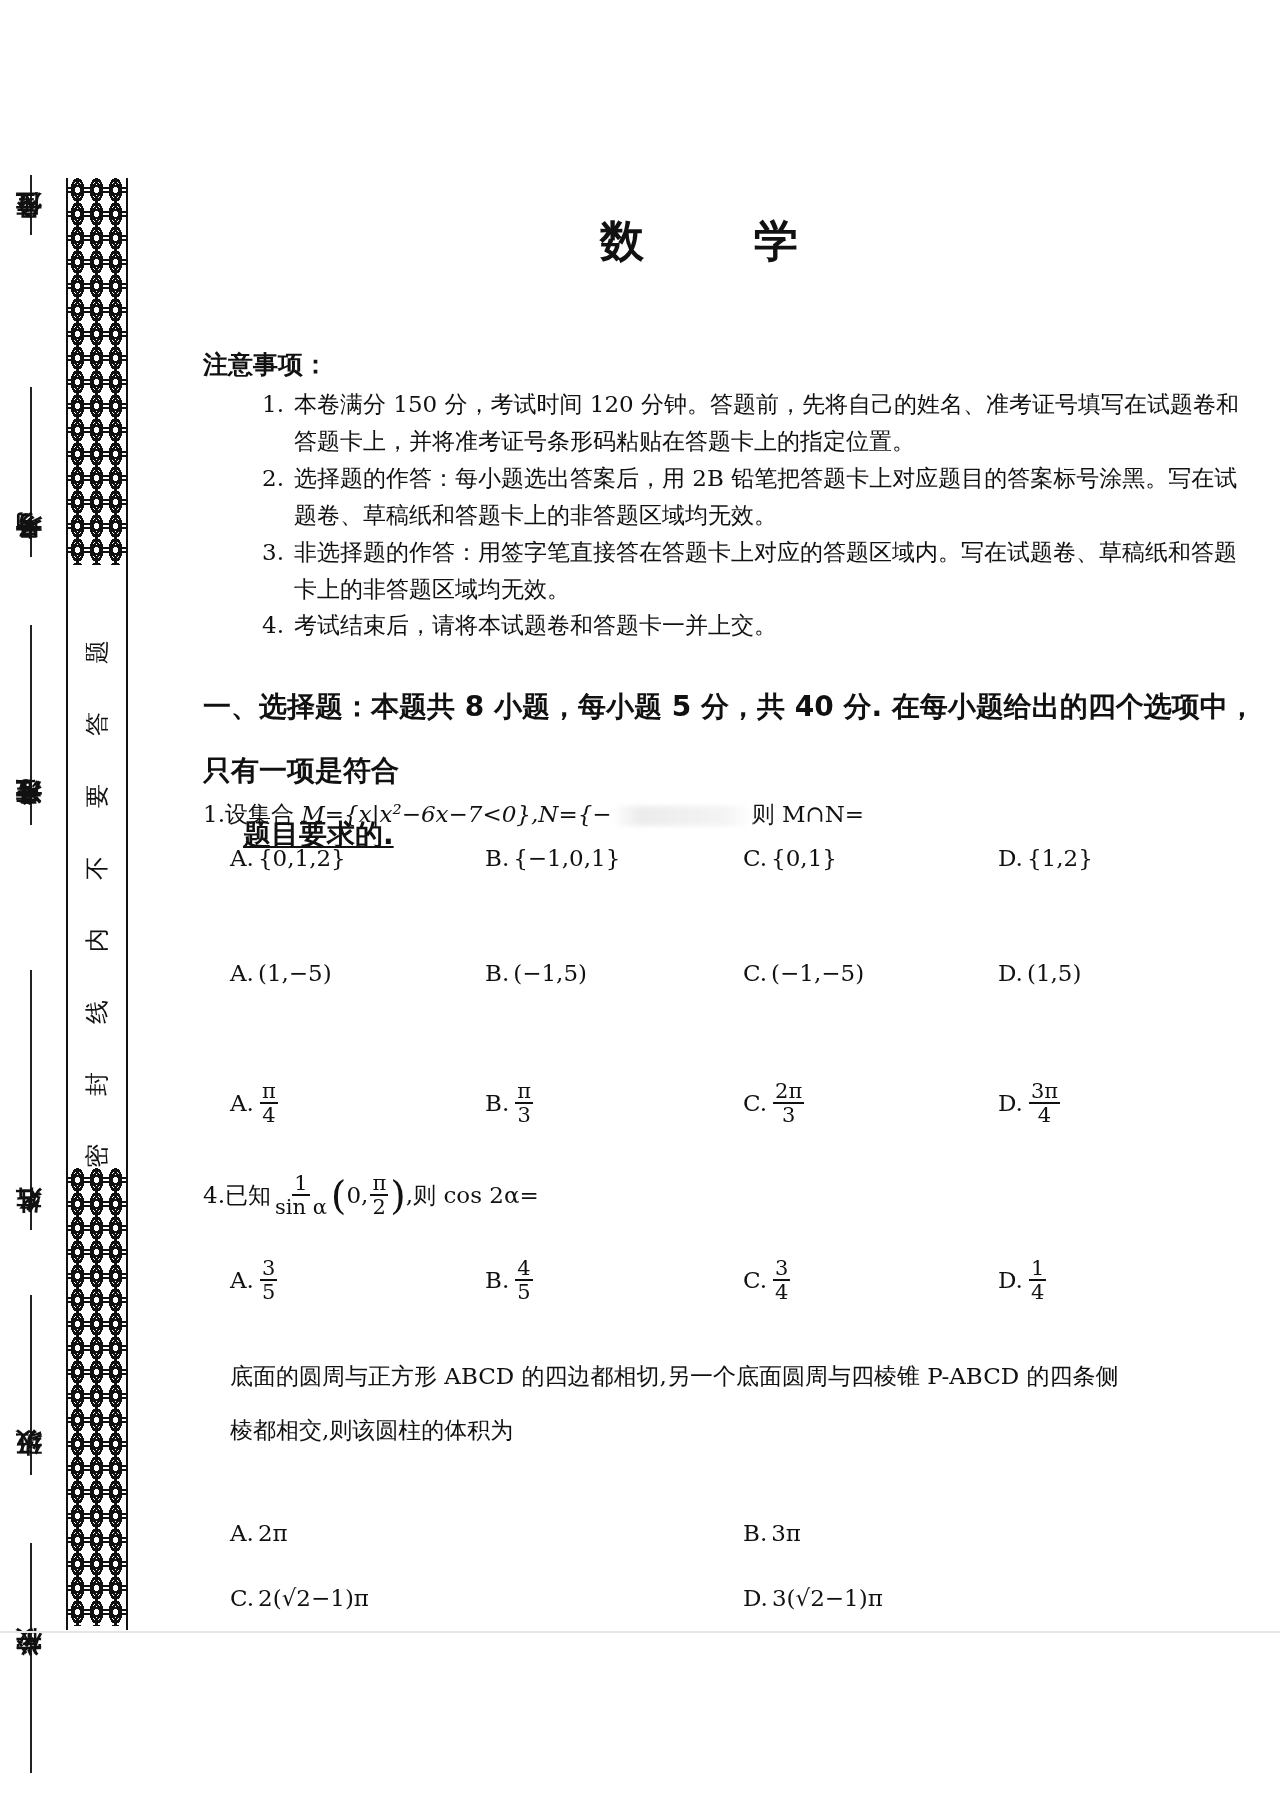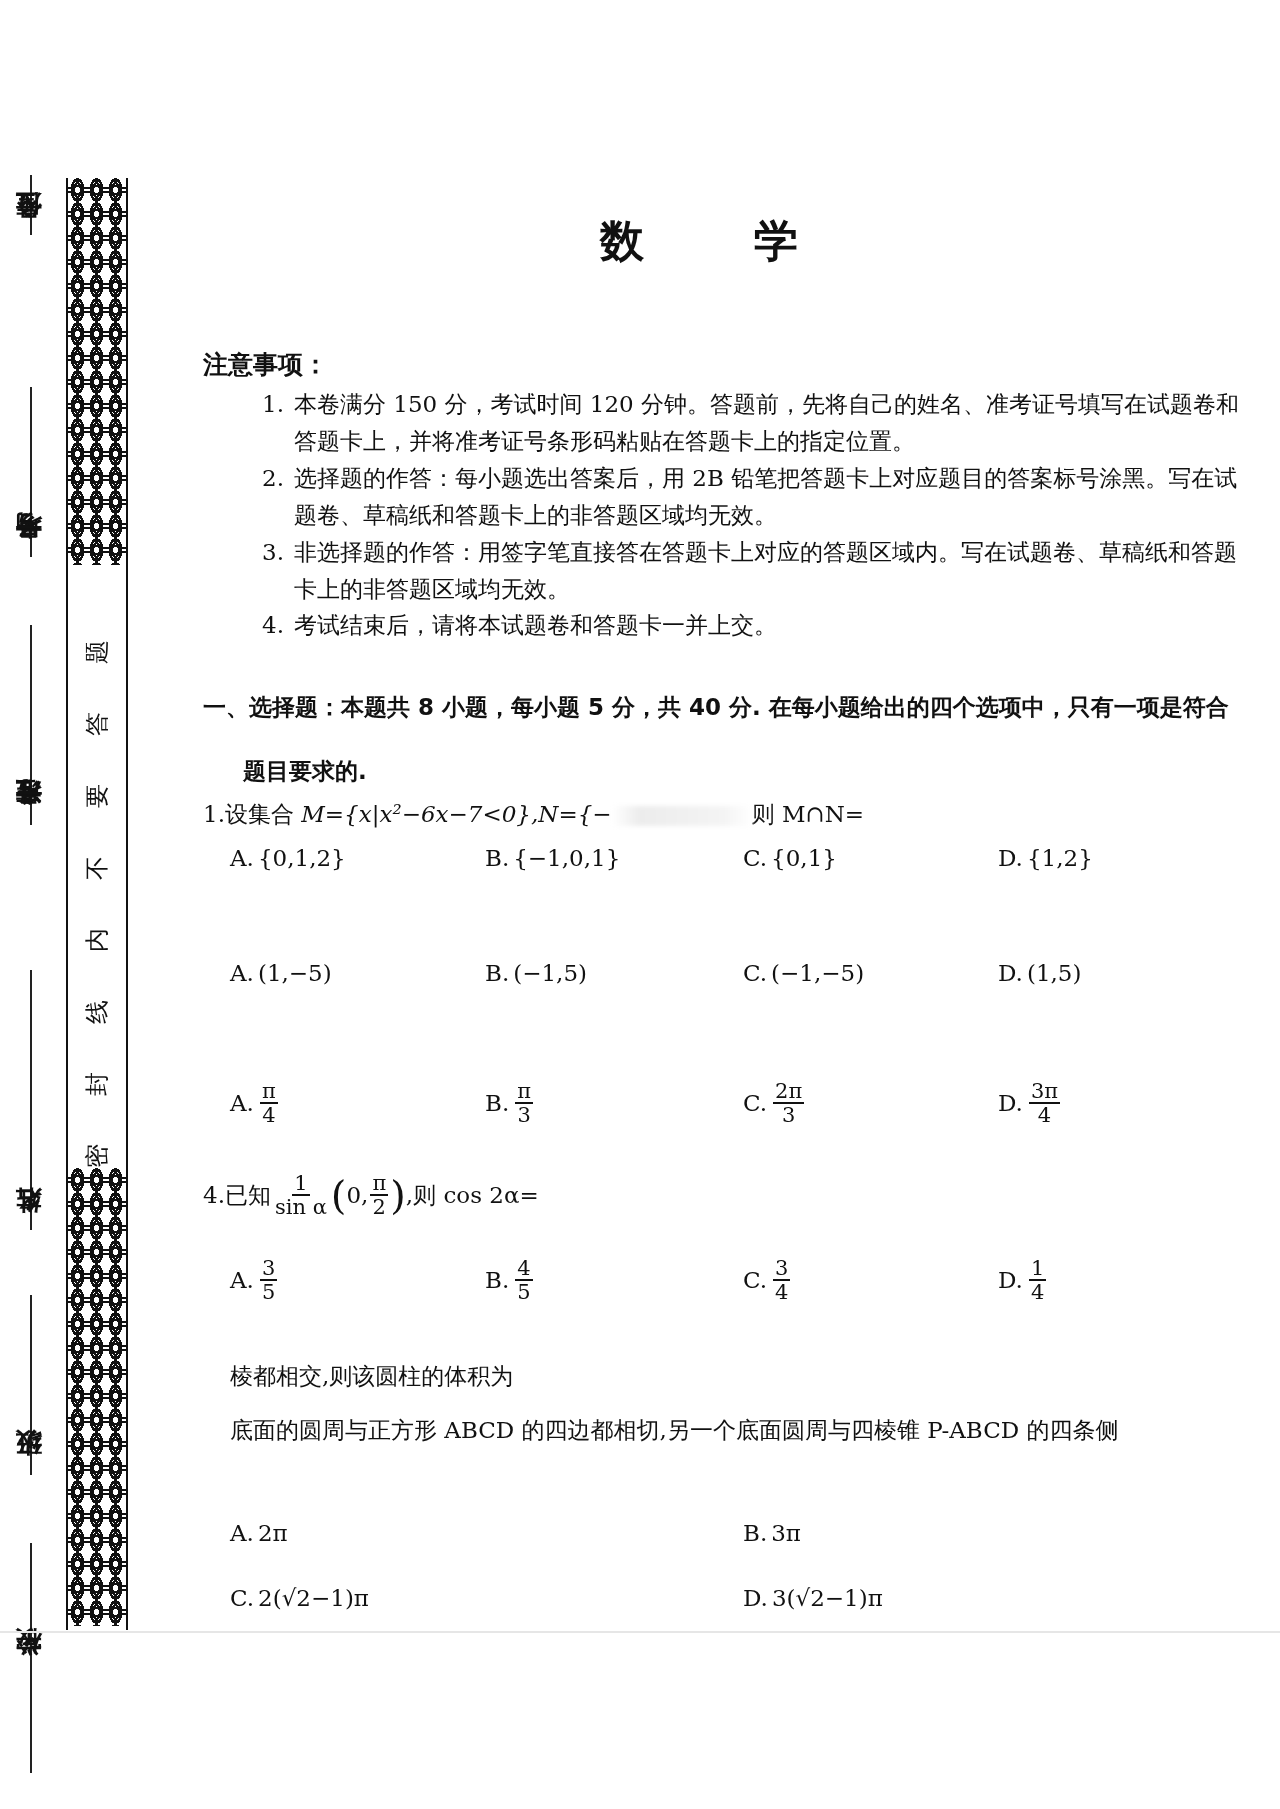--- a/index.html
+++ b/index.html
@@ -46,22 +46,22 @@
     
     .title { position: absolute; left: 600px; top: 212px; font-family: "DejaVu Sans", sans-serif; font-size: 44px; font-weight: bold; letter-spacing: 0; }
     .title span { display: inline-block; }
     .title .t2 { margin-left: 110px; }
 
     .notes-heading { position: absolute; left: 203px; top: 348px; font-family: "DejaVu Sans", sans-serif; font-size: 25px; font-weight: bold; }
     .note { position: absolute; left: 262px; width: 990px; font-size: 23px; line-height: 37px; }
     .note .num { position: absolute; left: 0; }
     .note .txt { display: block; padding-left: 32px; }
 
-    .section { position: absolute; left: 203px; top: 675px; width: 1060px; font-family: "DejaVu Sans", sans-serif; font-size: 23px; font-weight: bold; line-height: 64px; }
-    .section .l2 { display: block; padding-left: 40px; }
+    .section { position: absolute; left: 203px; top: 675px; width: 1060px; font-family: "DejaVu Sans", sans-serif; font-size: 28px; font-weight: bold; line-height: 64px; }
+    .section .l2 { display: block; padding-left: 40px; text-decoration: underline; }
 
     .q { position: absolute; left: 203px; width: 1060px; font-size: 23px; line-height: 30px; white-space: nowrap; }
     .q i, .m-i { font-style: italic; }
     .blur {
       display: inline-block; width: 140px; height: 20px; vertical-align: middle;
       background: linear-gradient(90deg, #fff, #ececec 20%, #f4f4f4 80%, #fff);
       filter: blur(2px);
     }
     .opts { position: absolute; left: 230px; width: 1030px; height: 44px; font-size: 23px; }
     .opt { position: absolute; top: 0; white-space: nowrap; display: flex; align-items: center; }
@@ -263,22 +263,22 @@
     <div class="opt" style="left:768px">
         <span class="lbl">D.</span>
         <span class="frac">
           <span class="n">1</span>
           <span class="d">4</span>
         </span>
       </div>
   </div>
 
   <div class="q5">
+    <span class="ln ind">底面的圆周与正方形 ABCD 的四边都相切,另一个底面圆周与四棱锥 P-ABCD 的四条侧</span>
     <span class="ln ind">棱都相交,则该圆柱的体积为</span>
-    <span class="ln ind">底面的圆周与正方形 ABCD 的四边都相切,另一个底面圆周与四棱锥 P-ABCD 的四条侧</span>
   </div>
   <div class="opts" style="top:1520px">
     <div class="opt" style="left:0">
         <span class="lbl">A.</span>
         <span>2π</span>
       </div>
     <div class="opt" style="left:513px">
         <span class="lbl">B.</span>
         <span>3π</span>
       </div>

